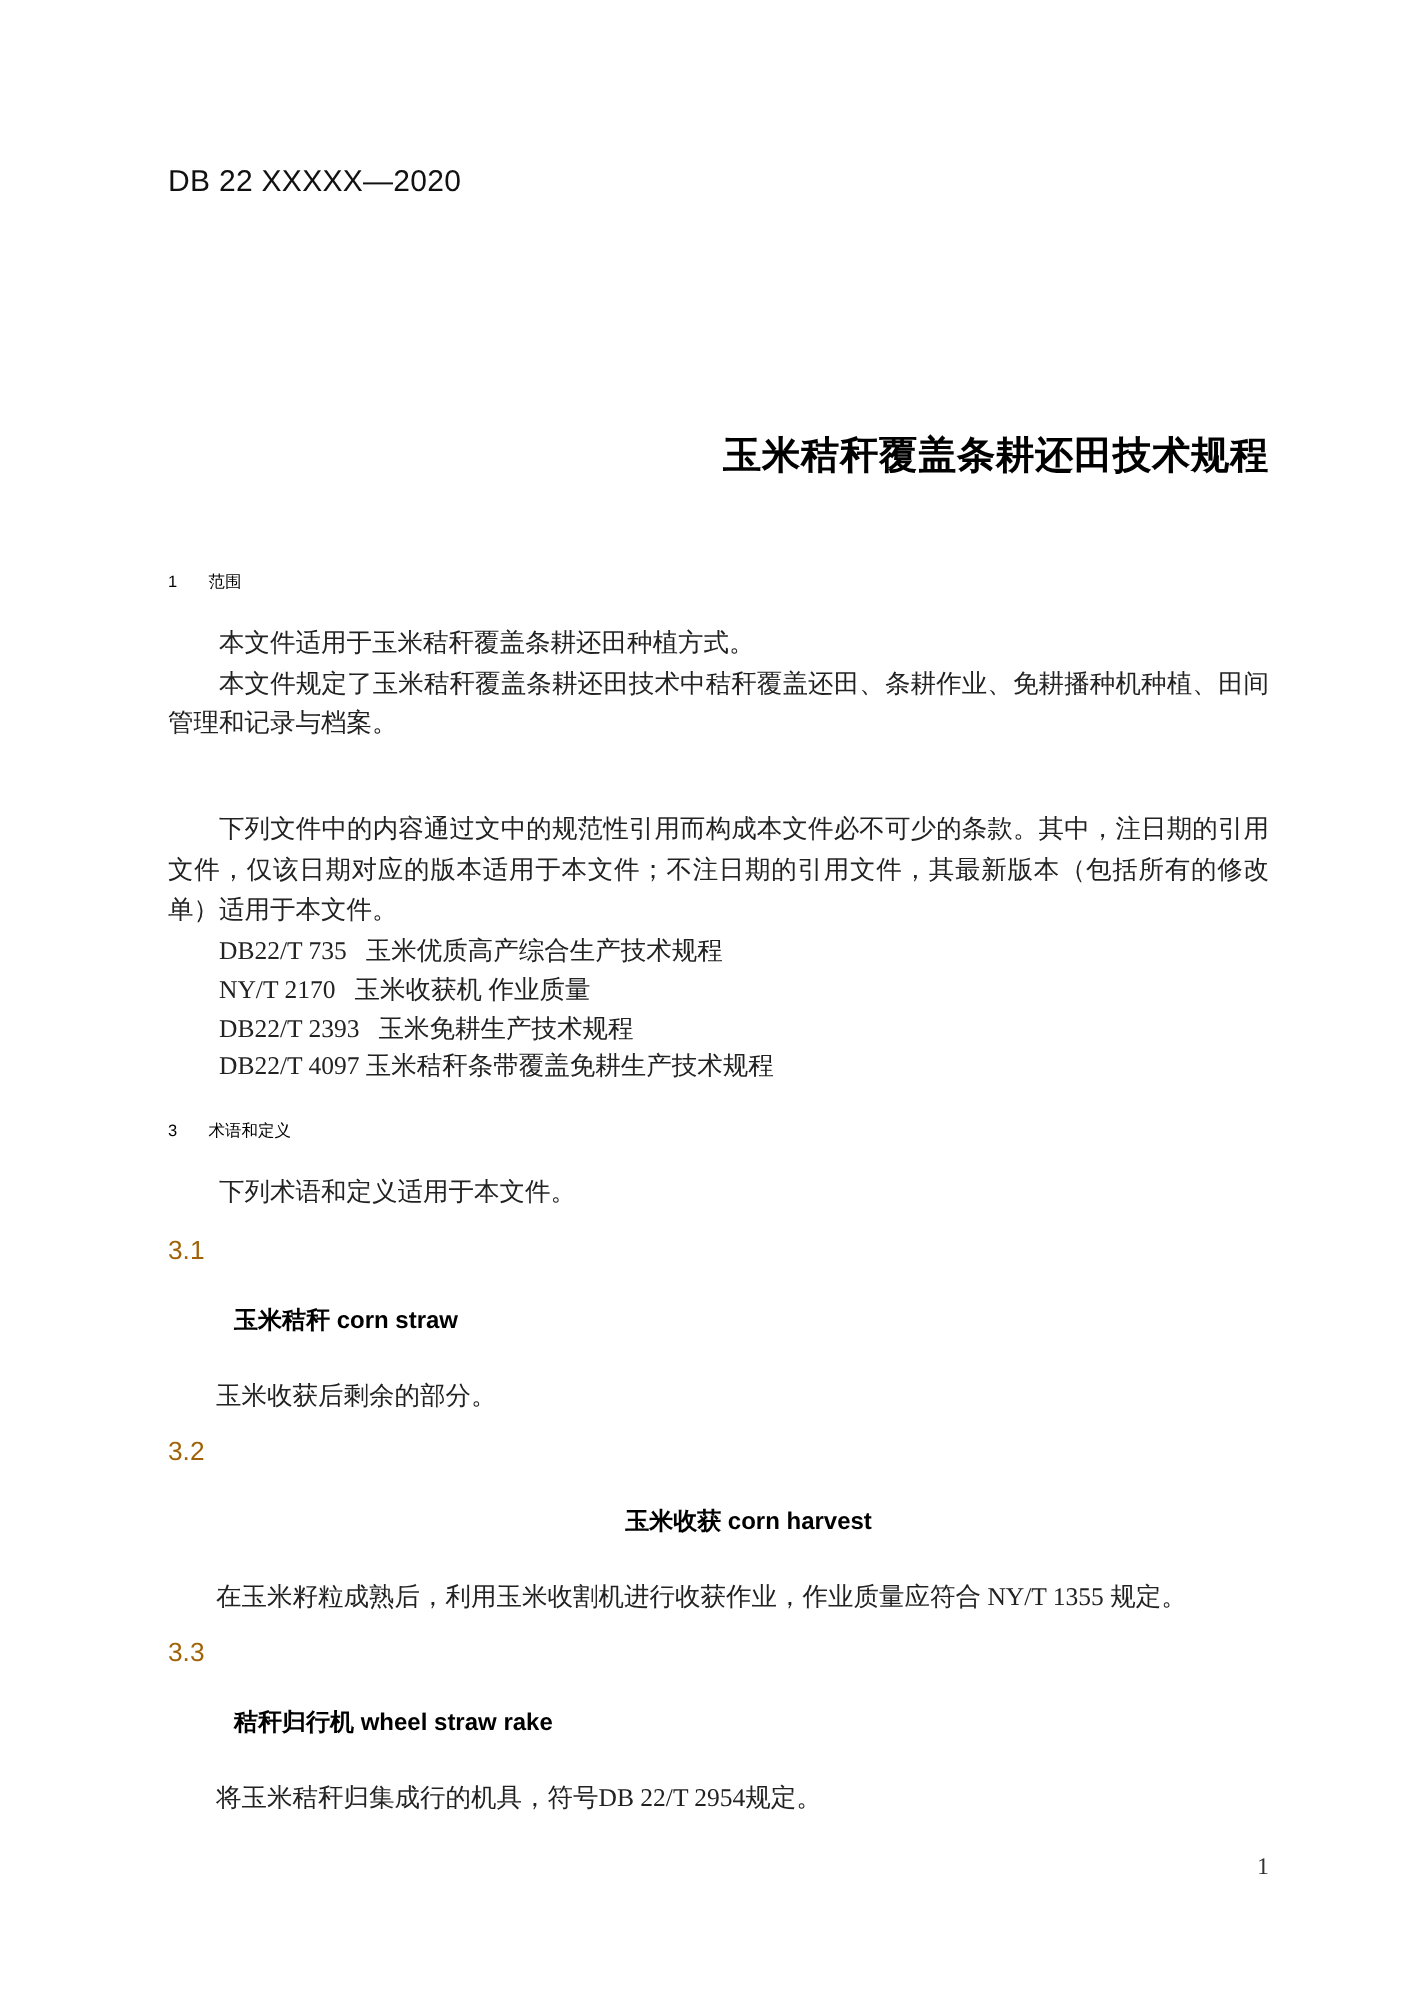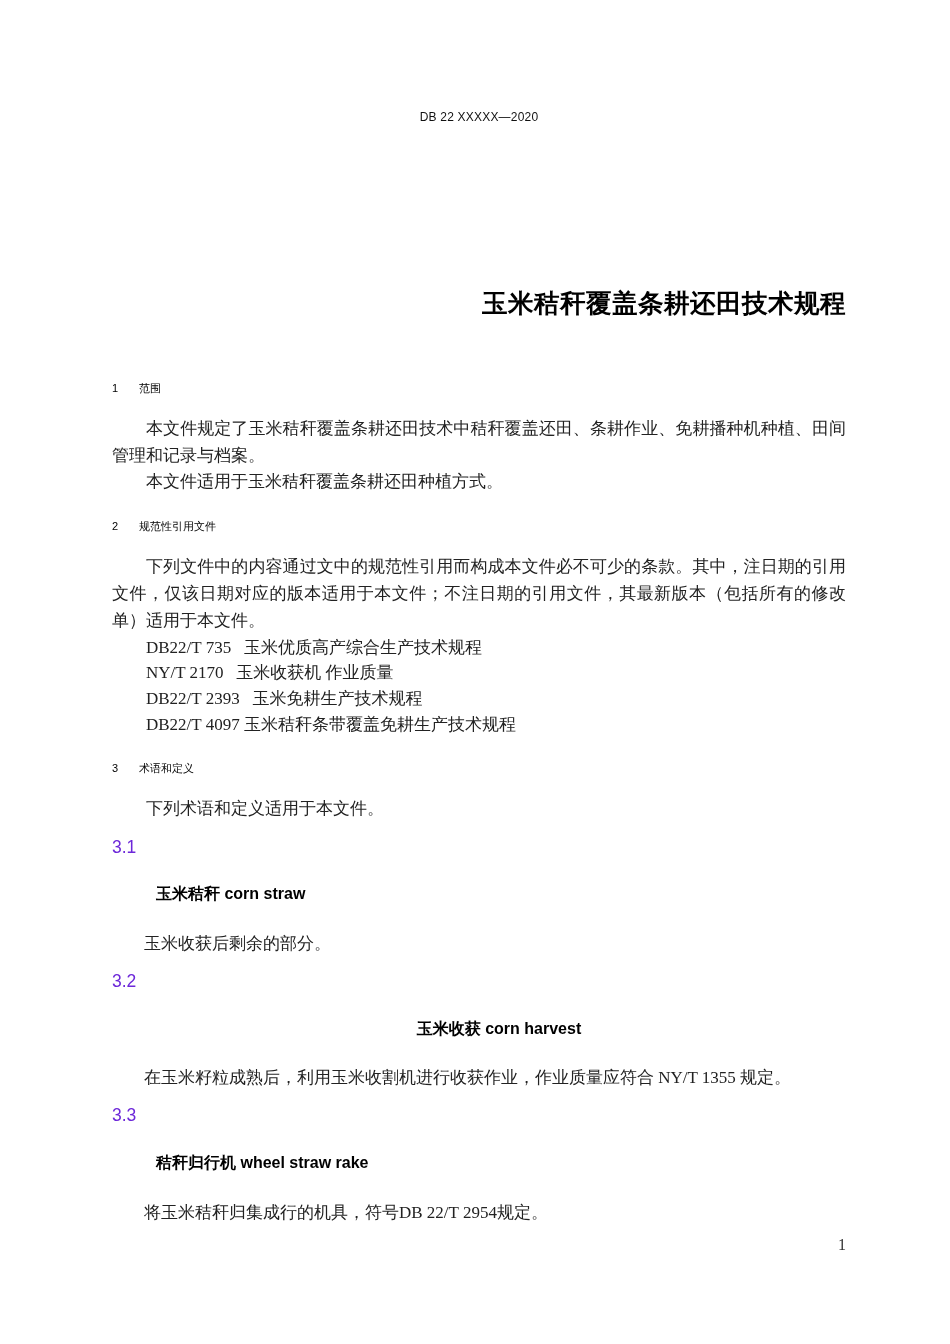--- a/index.html
+++ b/index.html
@@ -20,23 +20,23 @@
     overflow: hidden;
     box-sizing: border-box;
   }
 
   
   .doc-header {
     position: absolute;
     top: 110px;
     left: 112px;
     width: 734px;
-    text-align: center;
-    font-family: "Liberation Sans", "DejaVu Sans", sans-serif;
-    font-size: 12px;
+    text-align: left;
+    font-family: "Liberation Sans", "DejaVu Sans", sans-serif;
+    font-size: 20px;
     letter-spacing: 0.2px;
     color: #111111;
   }
 
   
   .doc-title {
     position: absolute;
     top: 286px;
     left: 112px;
     width: 734px;
@@ -67,21 +67,21 @@
   }
   h2.clause .num {
     display: inline-block;
     min-width: 27px;
   }
 
   
   .subclause-num {
     font-family: "Liberation Sans", "DejaVu Sans", sans-serif;
     font-size: 17.5px;
-    color: #6d28d9;
+    color: #a16207;
     line-height: 1.25;
     margin: 0;
   }
 
   
   .term {
     font-family: "Liberation Sans", "DejaVu Sans", sans-serif;
     font-weight: bold;
     font-size: 16px;
     color: #000000;
@@ -147,28 +147,25 @@
   </div>
 
   <div class="doc-title">玉米秸秆覆盖条耕还田技术规程</div>
 
   <div class="body-wrap">
 
     <h2 class="clause">
       <span class="num">1</span><span>范围</span>
     </h2>
     <div class="sp-after-heading"></div>
+    <p class="para">本文件适用于玉米秸秆覆盖条耕还田种植方式。</p>
     <p class="para">本文件规定了玉米秸秆覆盖条耕还田技术中秸秆覆盖还田、条耕作业、免耕播种机种植、田间管理和记录与档案。</p>
-    <p class="para">本文件适用于玉米秸秆覆盖条耕还田种植方式。</p>
 
     <div class="sp-before-heading"></div>
 
-    <h2 class="clause">
-      <span class="num">2</span><span>规范性引用文件</span>
-    </h2>
     <div class="sp-after-heading"></div>
     <p class="para">下列文件中的内容通过文中的规范性引用而构成本文件必不可少的条款。其中，注日期的引用文件，仅该日期对应的版本适用于本文件；不注日期的引用文件，其最新版本（包括所有的修改单）适用于本文件。</p>
     <p class="ref">DB22/T 735   玉米优质高产综合生产技术规程</p>
     <p class="ref">NY/T 2170   玉米收获机 作业质量</p>
     <p class="ref">DB22/T 2393   玉米免耕生产技术规程</p>
     <p class="ref">DB22/T 4097 玉米秸秆条带覆盖免耕生产技术规程</p>
 
     <div class="sp-before-heading"></div>
 
     <h2 class="clause">

